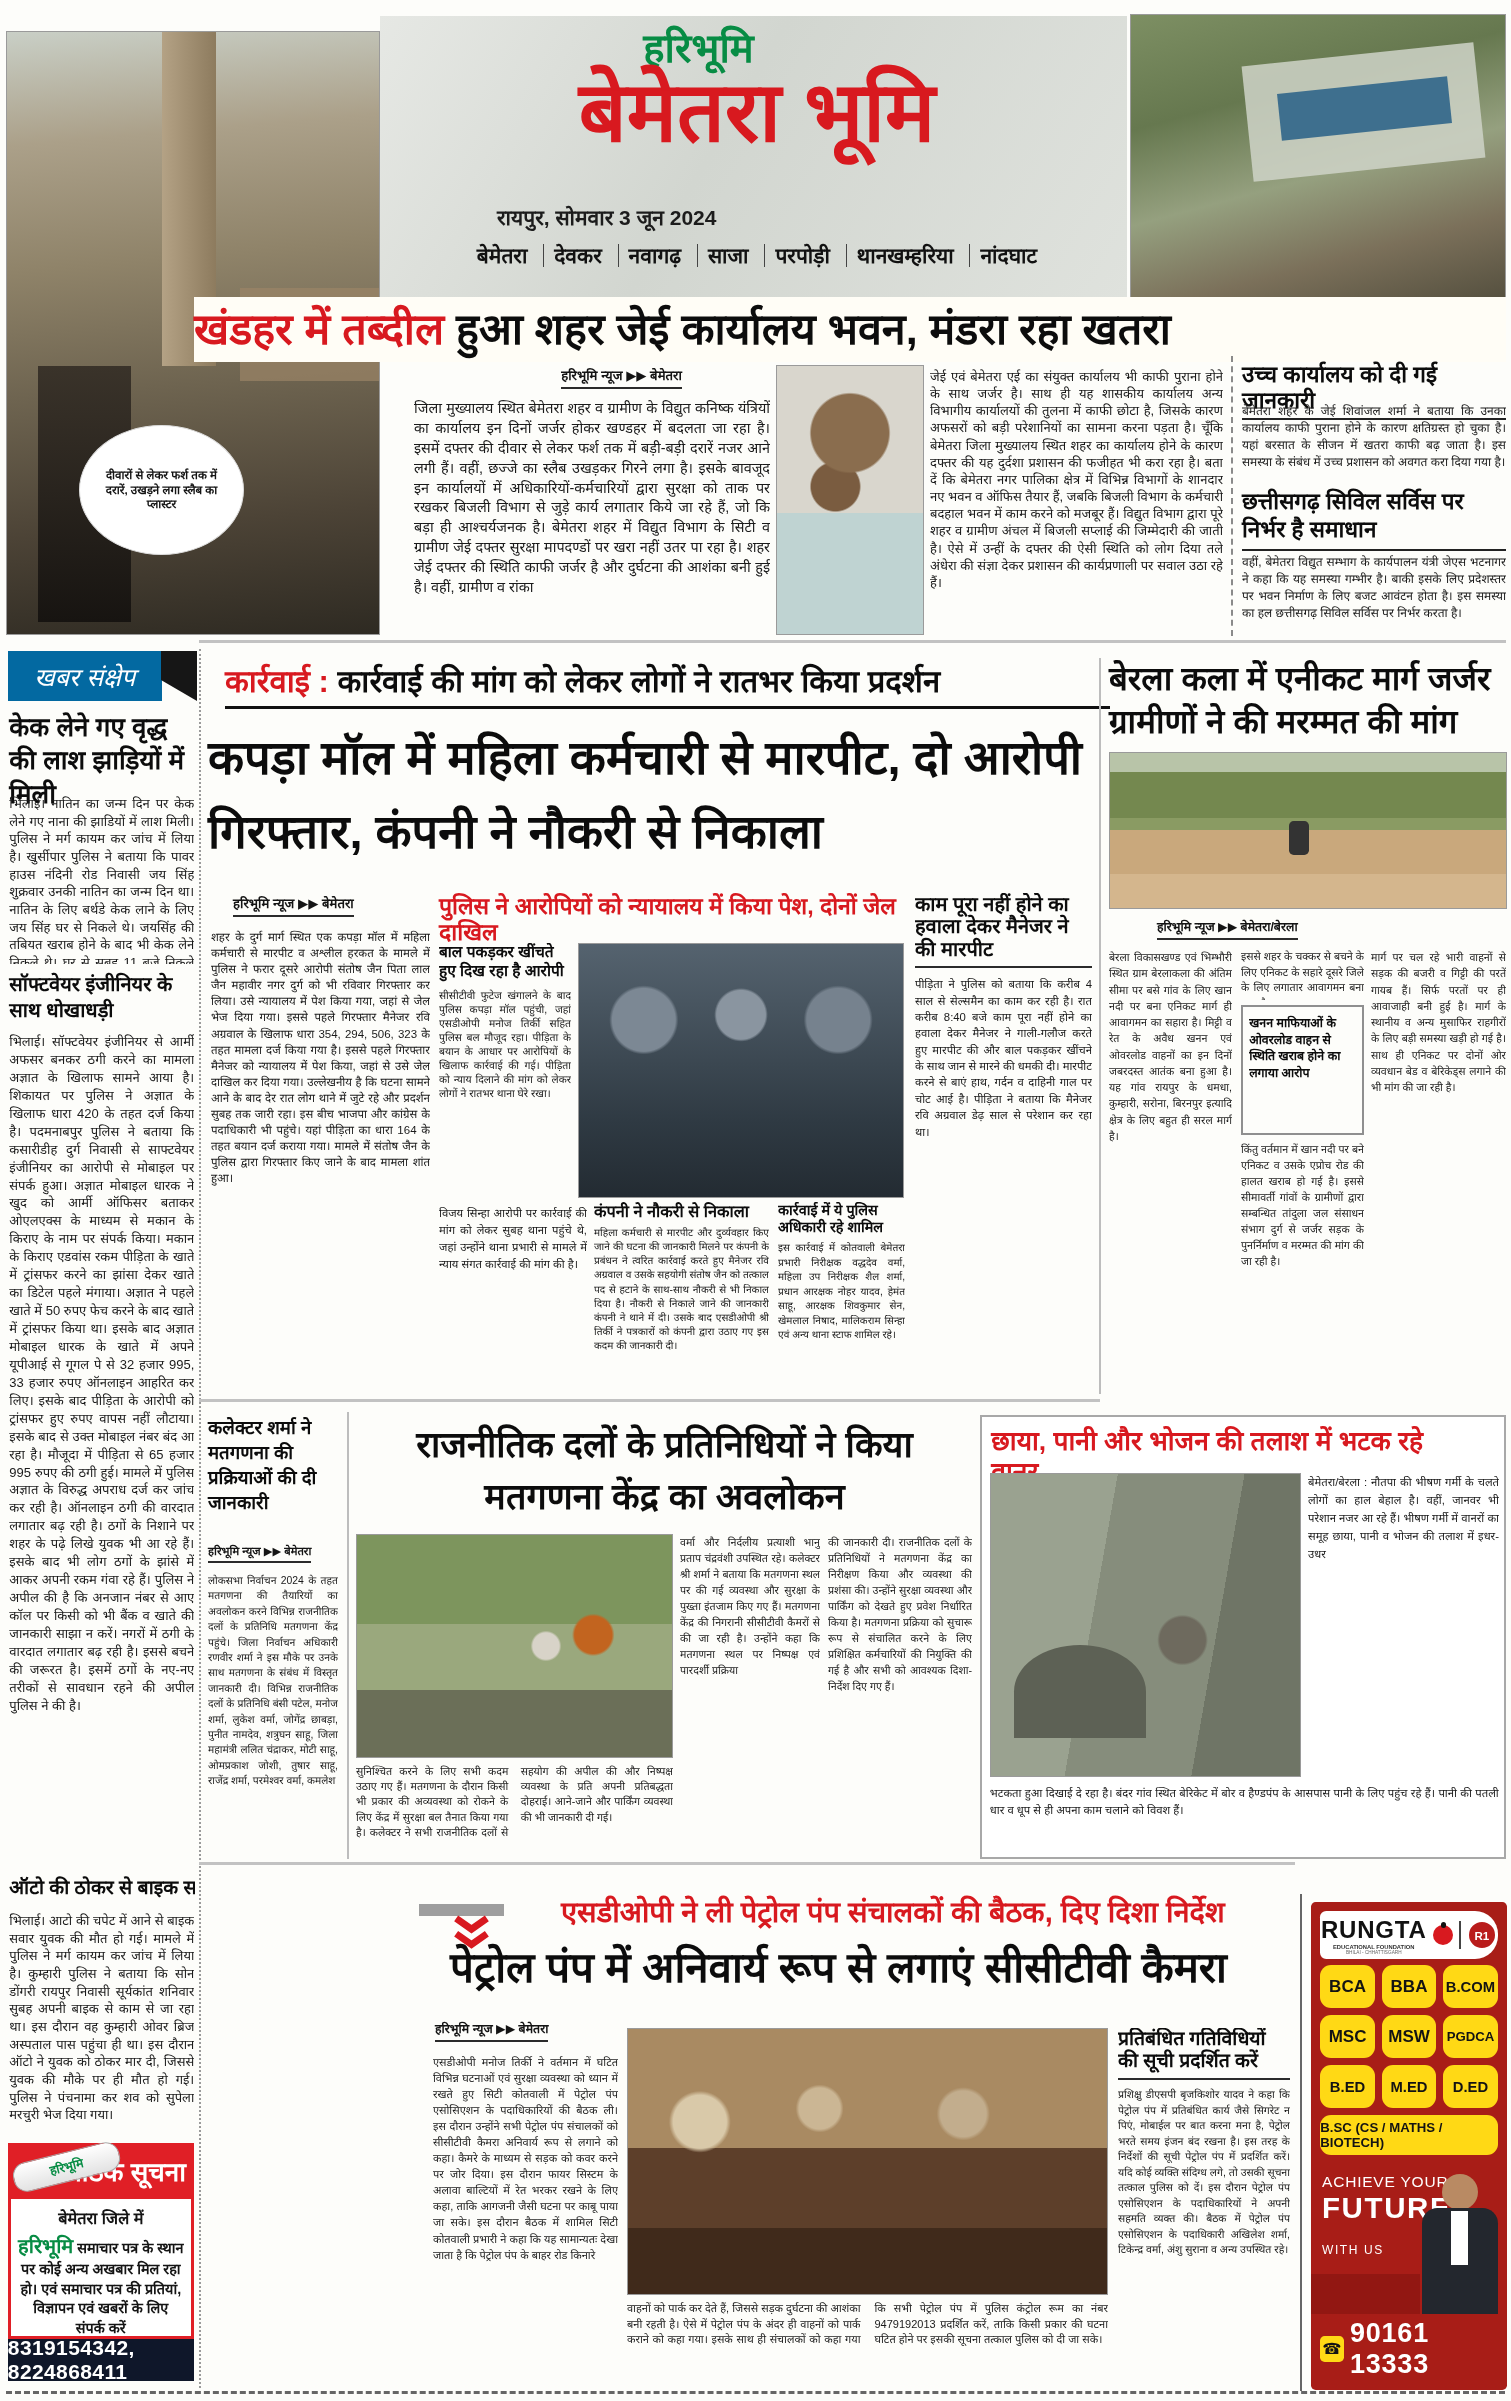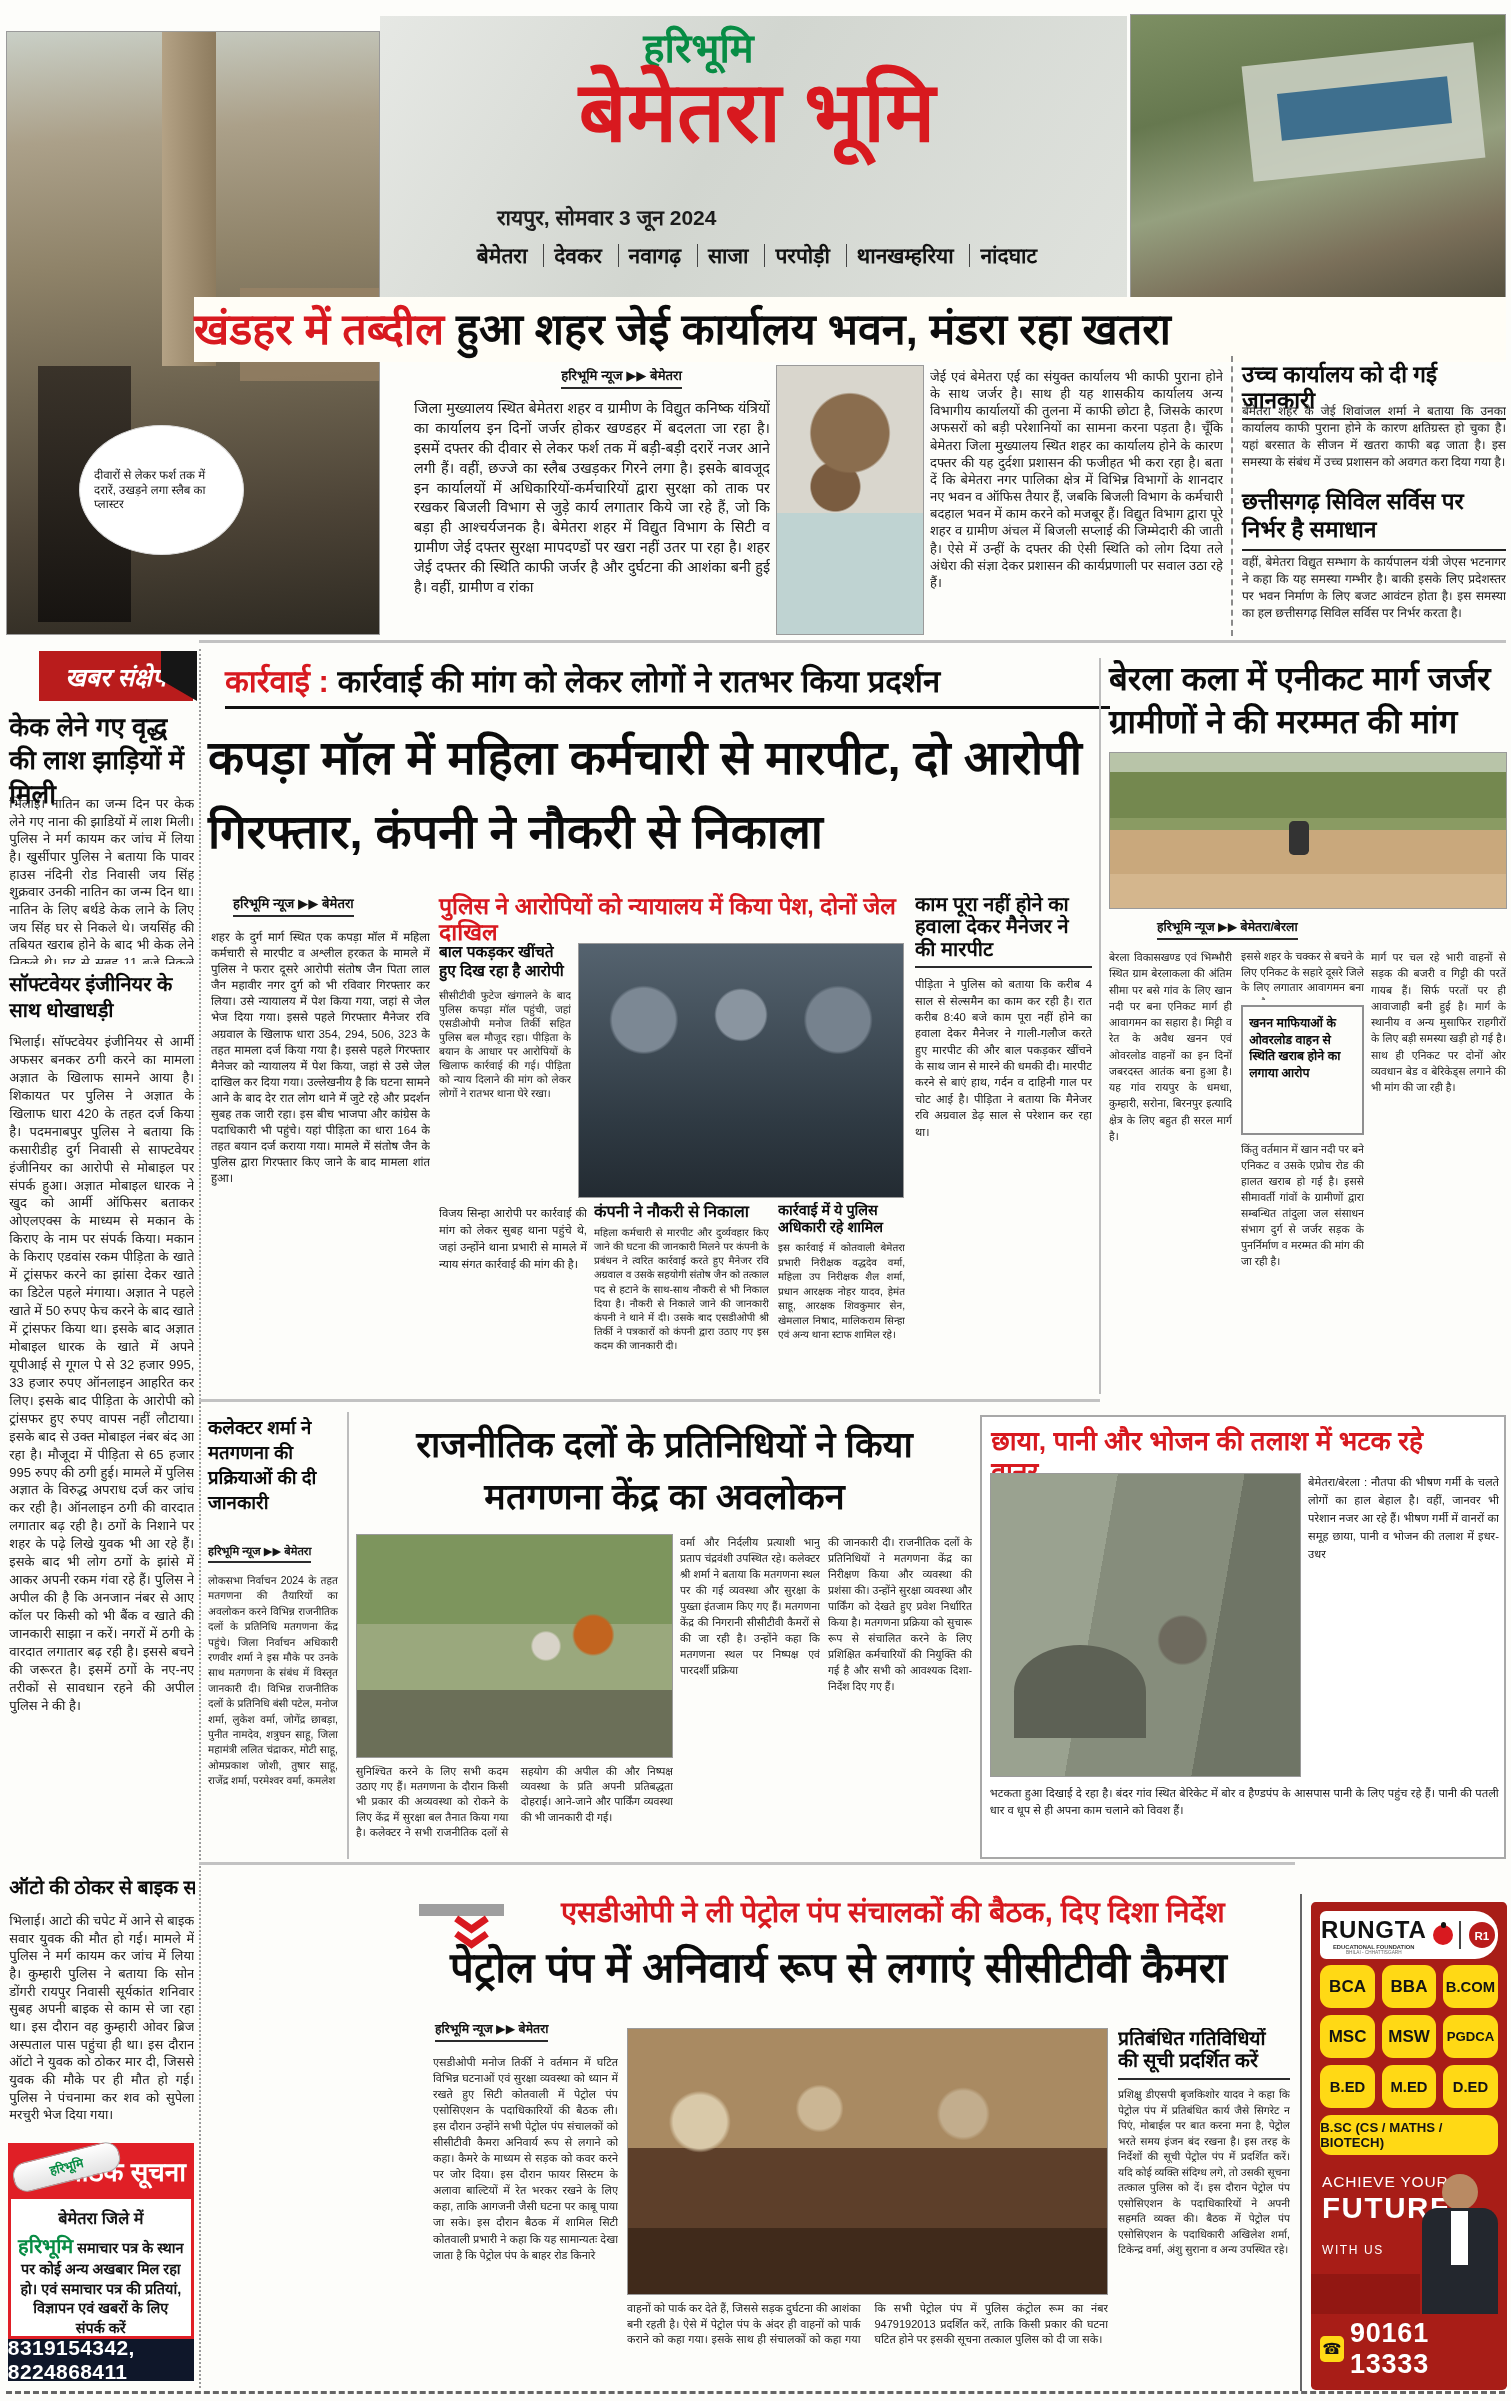--- a/index.html
+++ b/index.html
@@ -7,23 +7,23 @@
         font-family:"Liberation Sans","DejaVu Sans",sans-serif;color:#141414;overflow:hidden;}
   .abs{position:absolute;box-sizing:border-box;}
   .bt{text-align:justify;color:#1a1a1a;overflow:hidden;}
   .hl{font-weight:800;color:#0c0c0c;line-height:1.15;}
   .red{color:#d8191f;}
   .green{color:#078c44;}
   .byline{font-weight:700;font-size:13.2px;border-bottom:2.3px solid #2b2b2b;padding-bottom:3.1px;display:inline-block;white-space:nowrap;}
   .rule{background:#c2c2c2;}
   .ph{border:0.8px solid #9a9a9a;overflow:hidden;}
   .bubble{background:#fff;border:1.6px solid #ddd;border-radius:50%;display:flex;align-items:center;justify-content:center;
-          text-align:left;font-weight:400;font-size:11.6px;line-height:1.25;padding:14px;}
-  .brief-banner{background:#b91c1c;color:#fff;font-weight:700;font-style:italic;
-                display:flex;align-items:center;justify-content:center;font-size:25px;margin-left:31px;}
+          text-align:center;font-weight:700;font-size:11.6px;line-height:1.25;padding:14px;}
+  .brief-banner{background:#0369a1;color:#fff;font-weight:400;font-style:italic;
+                display:flex;align-items:center;justify-content:center;font-size:25px;}
   .pill{background:#ffd915;border-radius:11px;display:flex;align-items:center;justify-content:center;
         font-weight:800;color:#131313;font-size:17px;}
   .subhead{font-weight:800;line-height:1.12;color:#0c0c0c;border-bottom:2.3px solid #2b2b2b;padding-bottom:6.2px;}
   .cap-bold{font-weight:800;line-height:1.2;color:#0c0c0c;}
   .vbar{border-left:2.3px solid #bdbdbd;}
   .dotbar{border-left:2.3px dotted #9a9a9a;}
   .dashbar{border-left:2.3px dashed #8a8a8a;}
 </style>
 </head>
 <body>

